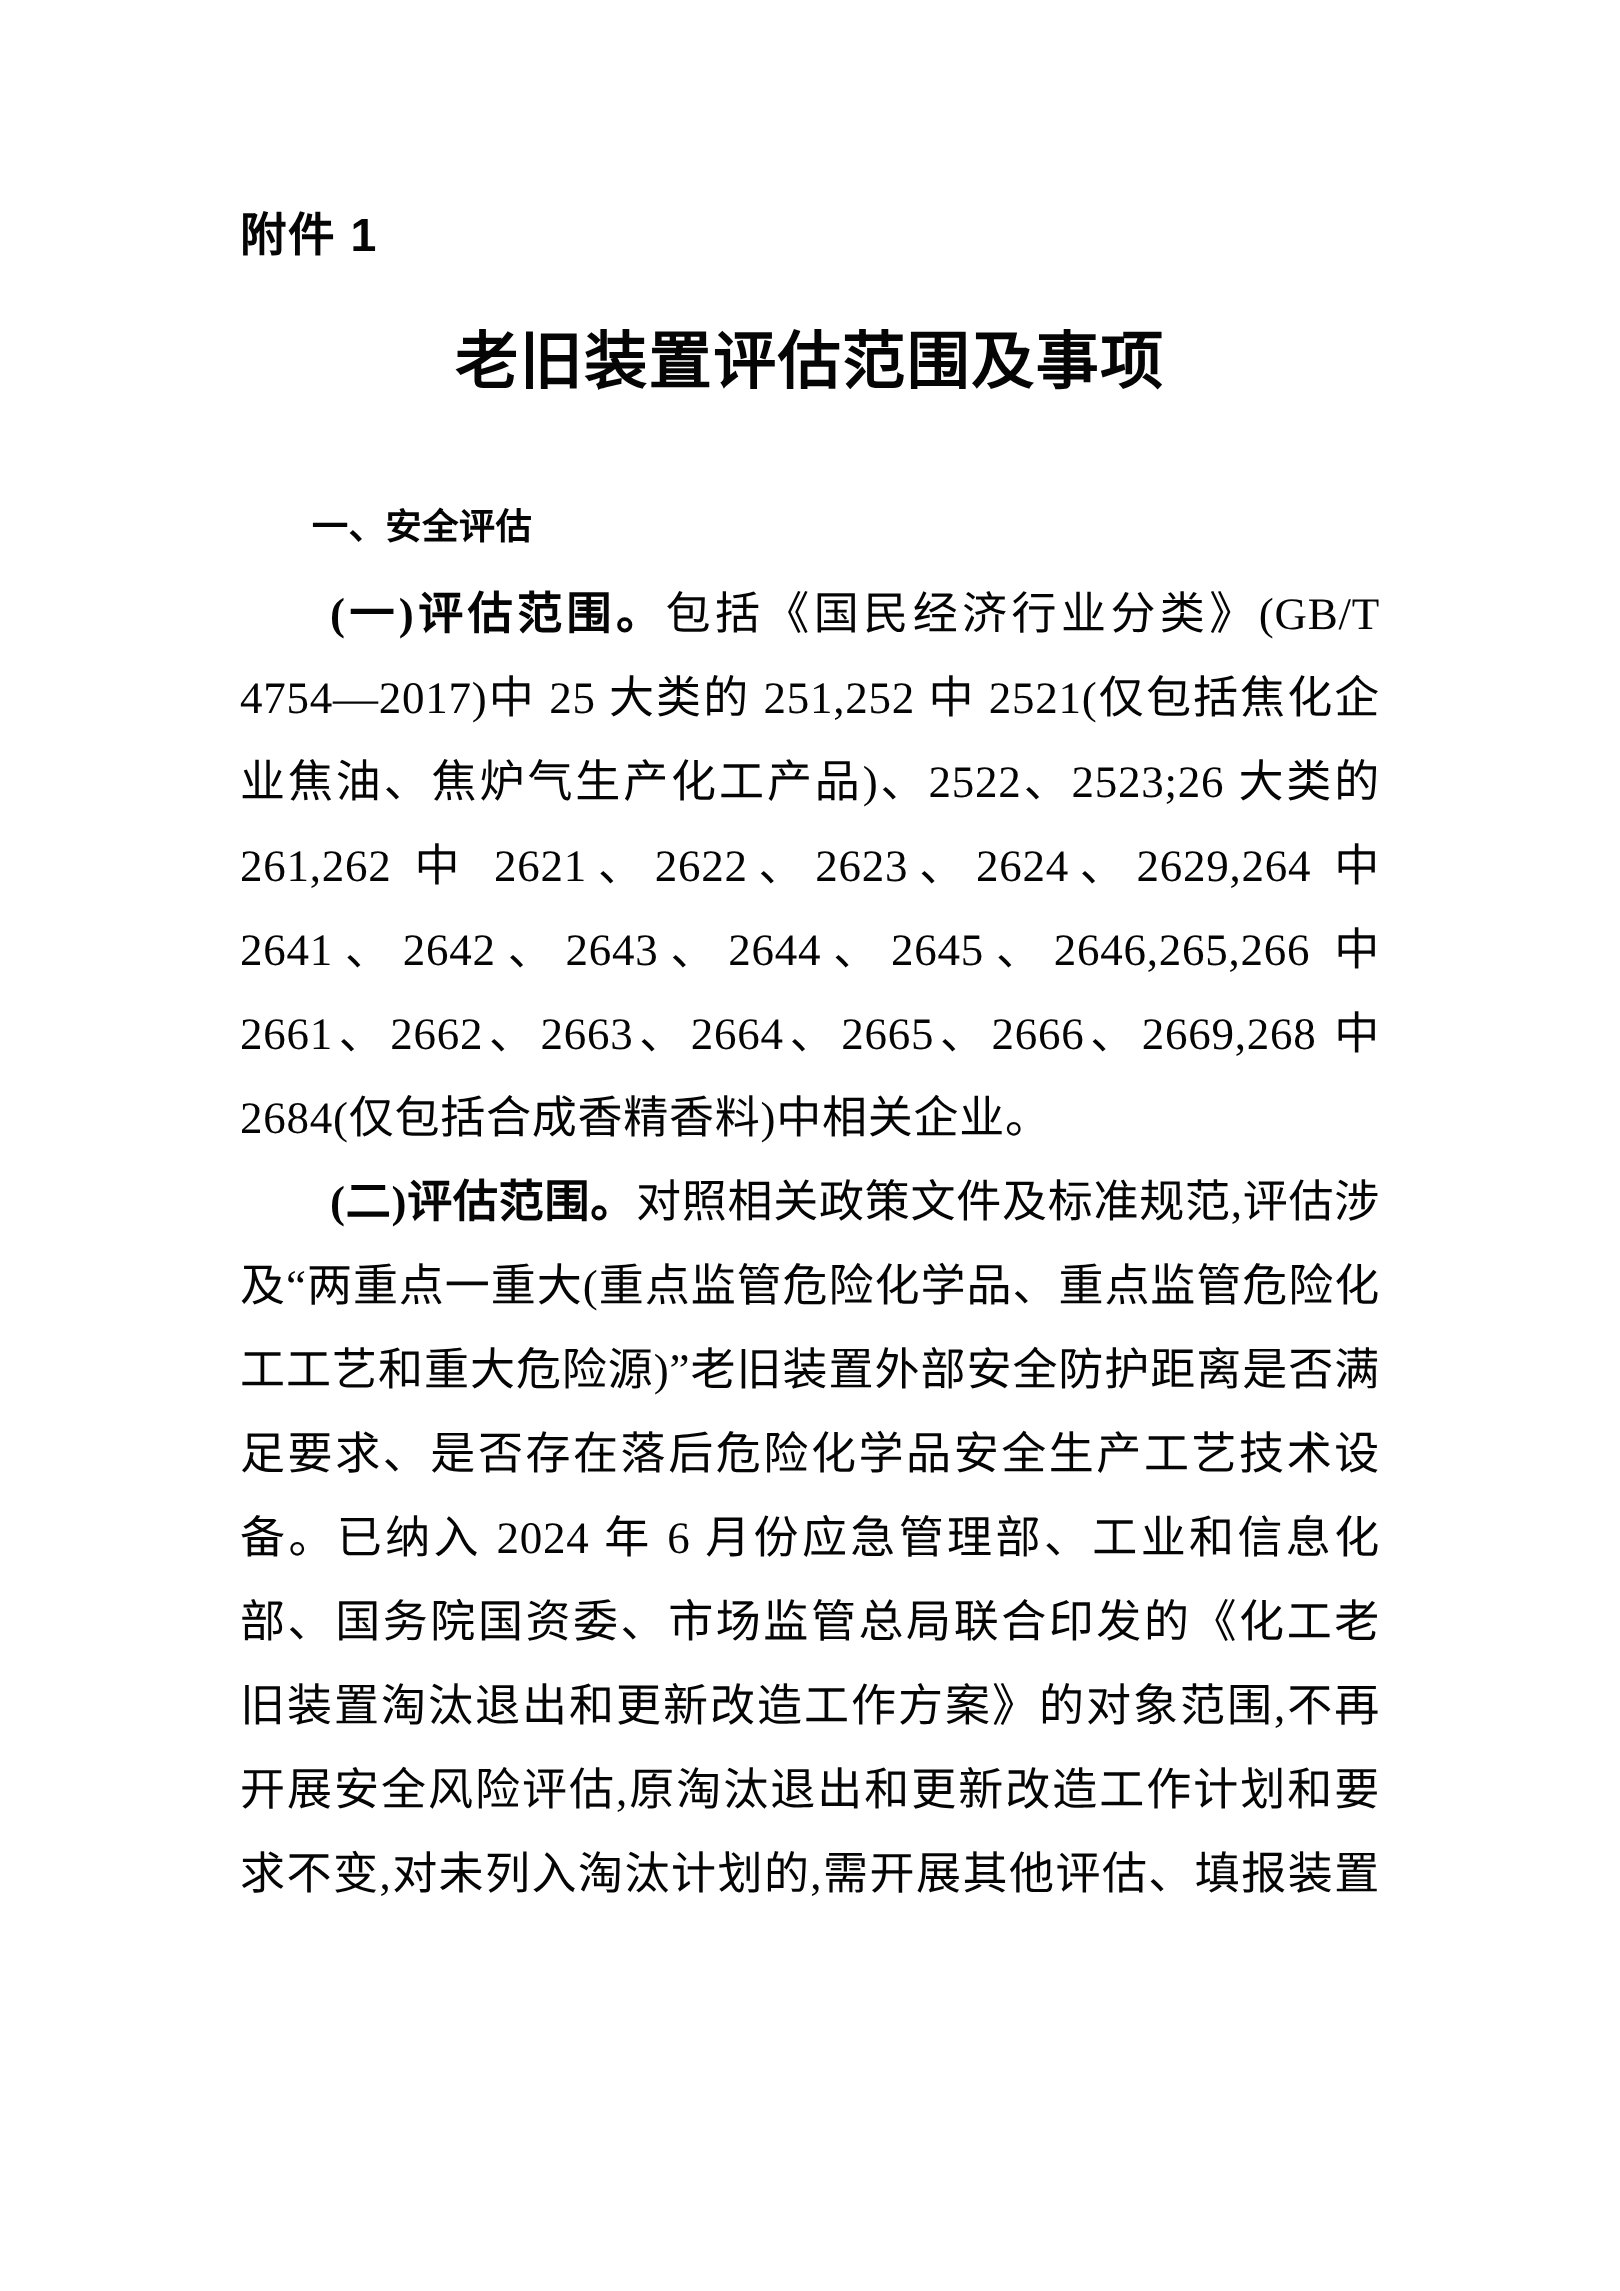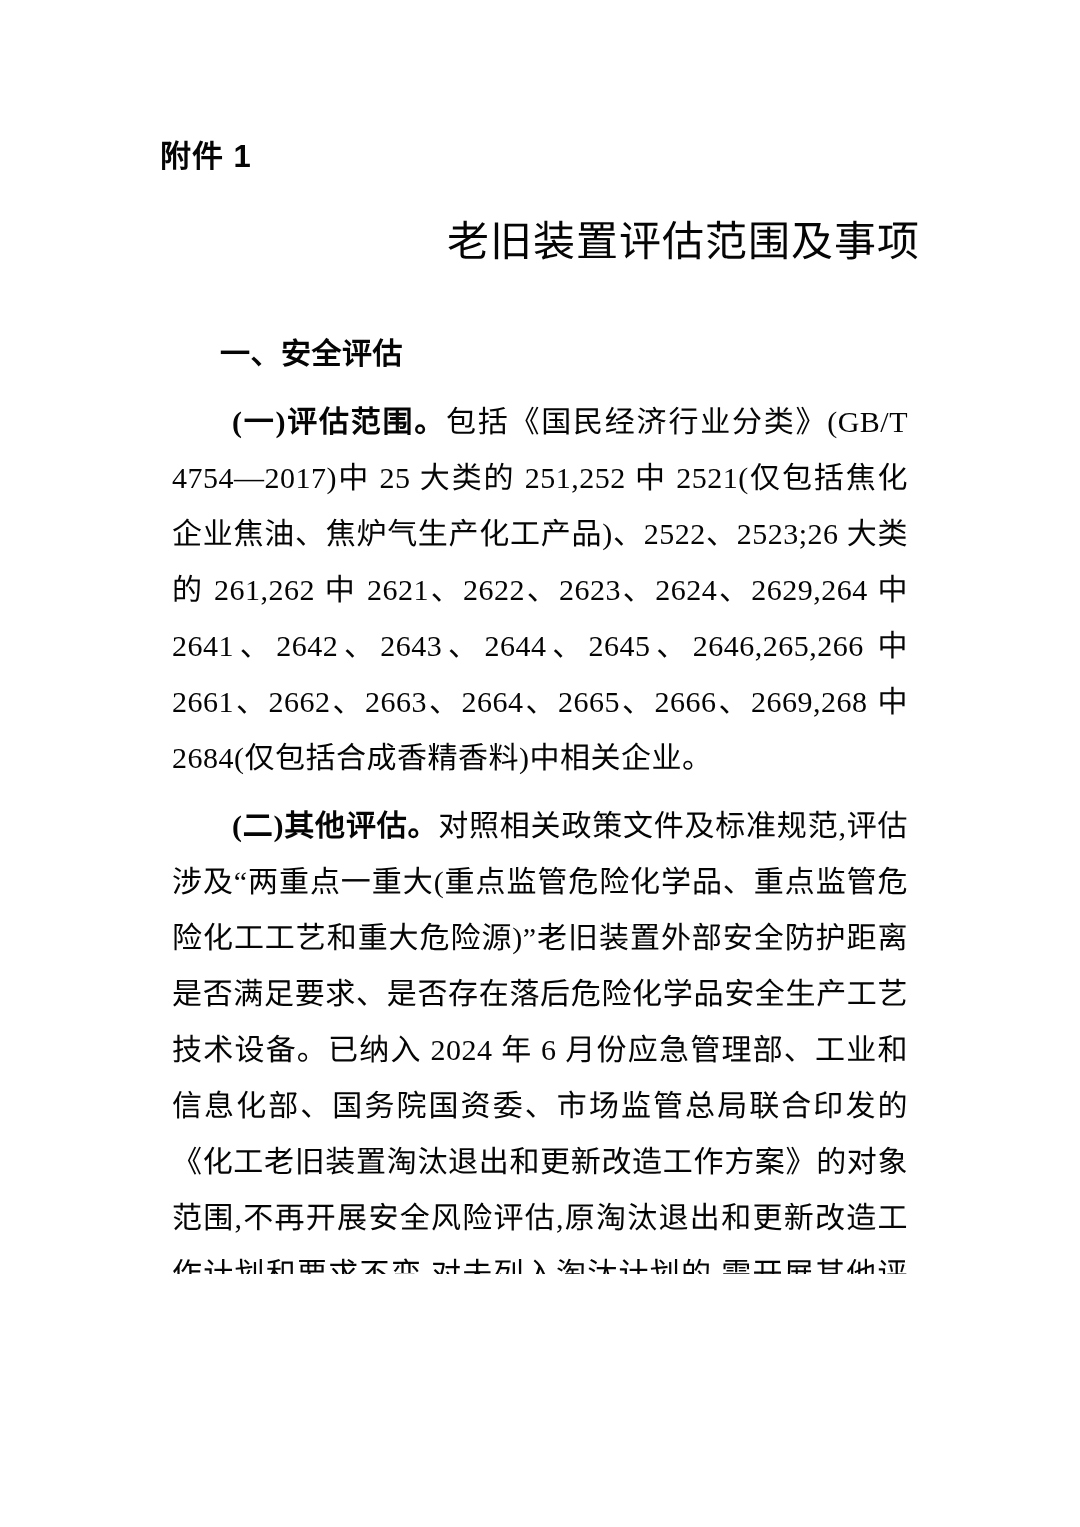--- a/index.html
+++ b/index.html
@@ -26,38 +26,38 @@
   .attachment-label {
     margin-top: 136px;
     font-size: 31px;
     line-height: 42px;
     font-family: "Liberation Sans", "DejaVu Sans", sans-serif;
     font-weight: 600;
     letter-spacing: 1px;
   }
   .doc-title {
     margin-top: 32px;
-    text-align: right;
+    text-align: center;
     font-size: 42px;
     line-height: 64px;
-    font-weight: 400;
+    font-weight: 700;
     letter-spacing: 1px;
     font-family: "Liberation Serif", "DejaVu Serif", serif;
   }
   .section-heading {
     margin-top: 52px;
     text-indent: 2em;
-    font-size: 30px;
+    font-size: 24px;
     line-height: 56px;
-    font-family: Liberation Sans, sans-serif;
+    font-family: Liberation Mono, monospace;
     font-weight: 600;
     letter-spacing: 0.5px;
   }
   .para {
-    margin: 12px;
+    margin: 0;
     text-indent: 2em;
     font-size: 30px;
     line-height: 56px;
     text-align: justify;
     letter-spacing: 0.5px;
   }
   .para .lead {
     font-weight: 700;
   }
   .page-number {
@@ -78,21 +78,21 @@
   <div class="content">
 
     <div class="attachment-label">附件 1</div>
 
     <h1 class="doc-title">老旧装置评估范围及事项</h1>
 
     <div class="section-heading">一、安全评估</div>
 
     <p class="para"><span class="lead">(一)评估范围。</span><span>包括《国民经济行业分类》(GB/T 4754—2017)中 25 大类的 251,252 中 2521(仅包括焦化企业焦油、焦炉气生产化工产品)、2522、2523;26 大类的 261,262 中 2621、2622、2623、2624、2629,264 中 2641、2642、2643、2644、2645、2646,265,266 中 2661、2662、2663、2664、2665、2666、2669,268 中 2684(仅包括合成香精香料)中相关企业。</span></p>
 
-    <p class="para"><span class="lead">(二)其他评估。</span><span>对照相关政策文件及标准规范,评估涉及“两重点一重大(重点监管危险化学品、重点监管危险化工工艺和重大危险源)”老旧装置外部安全防护距离是否满足要求、是否存在落后危险化学品安全生产工艺技术设备。已纳入 2024 年 6 月份应急管理部、工业和信息化部、国务院国资委、市场监管总局联合印发的《化工老旧装置淘汰退出和更新改造工作方案》的对象范围,不再开展安全风险评估,原淘汰退出和更新改造工作计划和要求不变,对未列入淘汰计划的,需开展其他评估、填报装置相关信息。</span></p>
+    <p class="para"><span class="lead">(二)评估范围。</span><span>对照相关政策文件及标准规范,评估涉及“两重点一重大(重点监管危险化学品、重点监管危险化工工艺和重大危险源)”老旧装置外部安全防护距离是否满足要求、是否存在落后危险化学品安全生产工艺技术设备。已纳入 2024 年 6 月份应急管理部、工业和信息化部、国务院国资委、市场监管总局联合印发的《化工老旧装置淘汰退出和更新改造工作方案》的对象范围,不再开展安全风险评估,原淘汰退出和更新改造工作计划和要求不变,对未列入淘汰计划的,需开展其他评估、填报装置相关信息。</span></p>
 
     <div class="section-heading">二、评估事项</div>
 
 
   </div>
 
   <div class="page-number">7</div>
 </div>
 
 </body></html>

